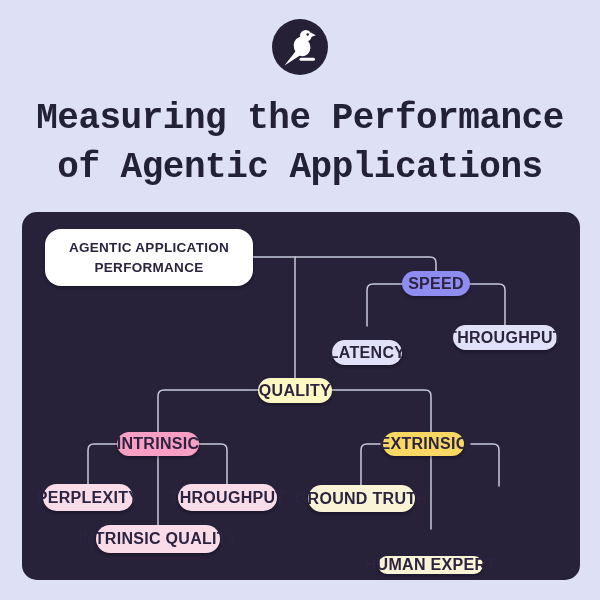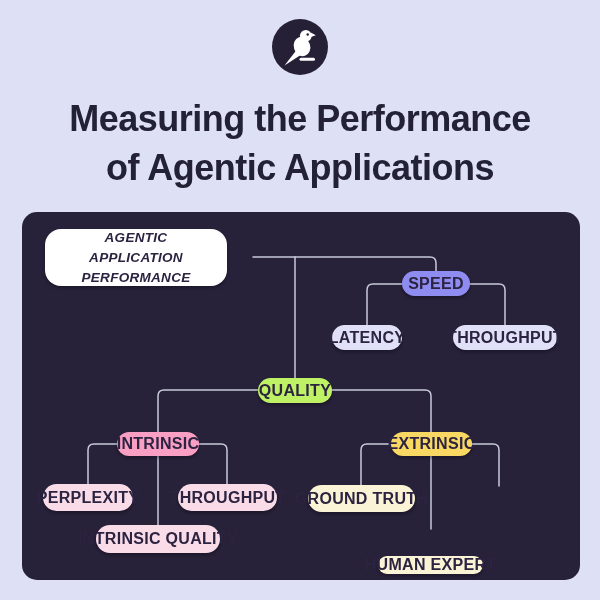--- a/index.html
+++ b/index.html
@@ -7,47 +7,47 @@
   body { font-family:"Liberation Sans", sans-serif; }
   .stage { position:relative; width:600px; height:600px; overflow:hidden; }
 
   
   .logo { position:absolute; left:272px; top:19px; width:56px; height:56px;
           border-radius:50%; display:flex; align-items:center; justify-content:center; }
   .logo svg { width:56px; height:56px; }
 
   
   .title { position:absolute; left:0; top:94px; width:600px; text-align:center;
-           font-weight:bold; font-size:36px; line-height:49px; letter-spacing:-0.5px; }
+           font-weight:bold; font-size:36px; line-height:49px; letter-spacing:-0.5px;font-family:Liberation Mono, monospace; }
   .title span { display:block; }
 
   
   .panel { position:absolute; left:22px; top:212px; width:558px; height:368px;
            border-radius:15px; }
 
   
   .wires { position:absolute; left:0; top:0; width:600px; height:600px; pointer-events:none; }
 
   
   .node { position:absolute; display:flex; align-items:center; justify-content:center;
           font-weight:bold; white-space:nowrap; letter-spacing:0.3px;
           box-shadow:0 2px 3px rgba(8,6,18,0.35); }
   .pill { border-radius:999px; font-size:16px; }
-  .n-root { left:45px; top:229px; width:182px; height:57px; border-radius:16px;
+  .n-root { left:45px; top:229px; width:208px; height:57px; border-radius:16px;
             font-size:13.5px; line-height:20px; text-align:center;
-            white-space:normal; padding:0 18px;font-style:italic; }
+            white-space:normal; padding:0 18px; }
   .n-speed       { left:402px; top:271px; width:68px;  height:25px; }
-  .n-latency     { left:332px; top:325px; width:70px;  height:25px; }
+  .n-latency     { left:332px; top:340px; width:70px;  height:25px; }
   .n-throughput  { left:453px; top:325px; width:104px; height:25px; }
   .n-quality     { left:258px; top:378px; width:74px;  height:25px; }
   .n-intrinsic   { left:117px; top:432px; width:82px;  height:24px; }
   .n-perplexity  { left:43px;  top:484px; width:90px;  height:27px; }
   .n-consistency { left:178px; top:484px; width:99px;  height:27px; }
   .n-retrieval   { left:96px;  top:525px; width:124px; height:28px; }
-  .n-extrinsic   { left:391px; top:432px; width:81px;  height:24px; }
+  .n-extrinsic   { left:383px; top:432px; width:81px;  height:24px; }
   .n-groundtruth { left:308px; top:485px; width:107px; height:27px; }
   .n-llmjudge    { left:443px; top:485px; width:112px; height:27px; }
   .n-humanexpert { left:378px; top:556px; width:105px; height:18px; }
 </style>
 </head>
 <body style="background-color: rgb(222, 225, 246);">
 
 <div class="stage" style="color: rgb(43, 35, 64);">
 
   <div class="logo" style="background-color: rgb(38, 32, 55);">
@@ -86,21 +86,21 @@
       <path d="M431,456 L431,529"></path>
     </g>
   </svg>
 
   <div class="node n-root" style="background-color: rgb(255, 255, 255);">AGENTIC APPLICATION PERFORMANCE</div>
 
   <div class="node pill n-speed" style="background-color: rgb(143, 140, 241);">SPEED</div>
   <div class="node pill n-latency" style="background-color: rgb(224, 225, 248);">LATENCY</div>
   <div class="node pill n-throughput" style="background-color: rgb(224, 225, 248);">THROUGHPUT</div>
 
-  <div class="node pill n-quality" style="background-color: #bef264;">QUALITY</div>
+  <div class="node pill n-quality" style="background-color: #fef9c3;">QUALITY</div>
 
   <div class="node pill n-intrinsic" style="background-color: rgb(250, 159, 196);">INTRINSIC</div>
   <div class="node pill n-perplexity" style="background-color: rgb(250, 220, 233);">PERPLEXITY</div>
   <div class="node pill n-consistency" style="background-color: rgb(250, 220, 233);">THROUGHPUT</div>
   <div class="node pill n-retrieval" style="background-color: rgb(250, 220, 233);">INTRINSIC QUALITY</div>
 
   <div class="node pill n-extrinsic" style="background-color: rgb(248, 216, 99);">EXTRINSIC</div>
   <div class="node pill n-groundtruth" style="background-color: rgb(250, 243, 214);">GROUND TRUTH</div>
   <div class="node pill n-humanexpert" style="background-color: rgb(250, 243, 214);">HUMAN EXPERT</div>
 

